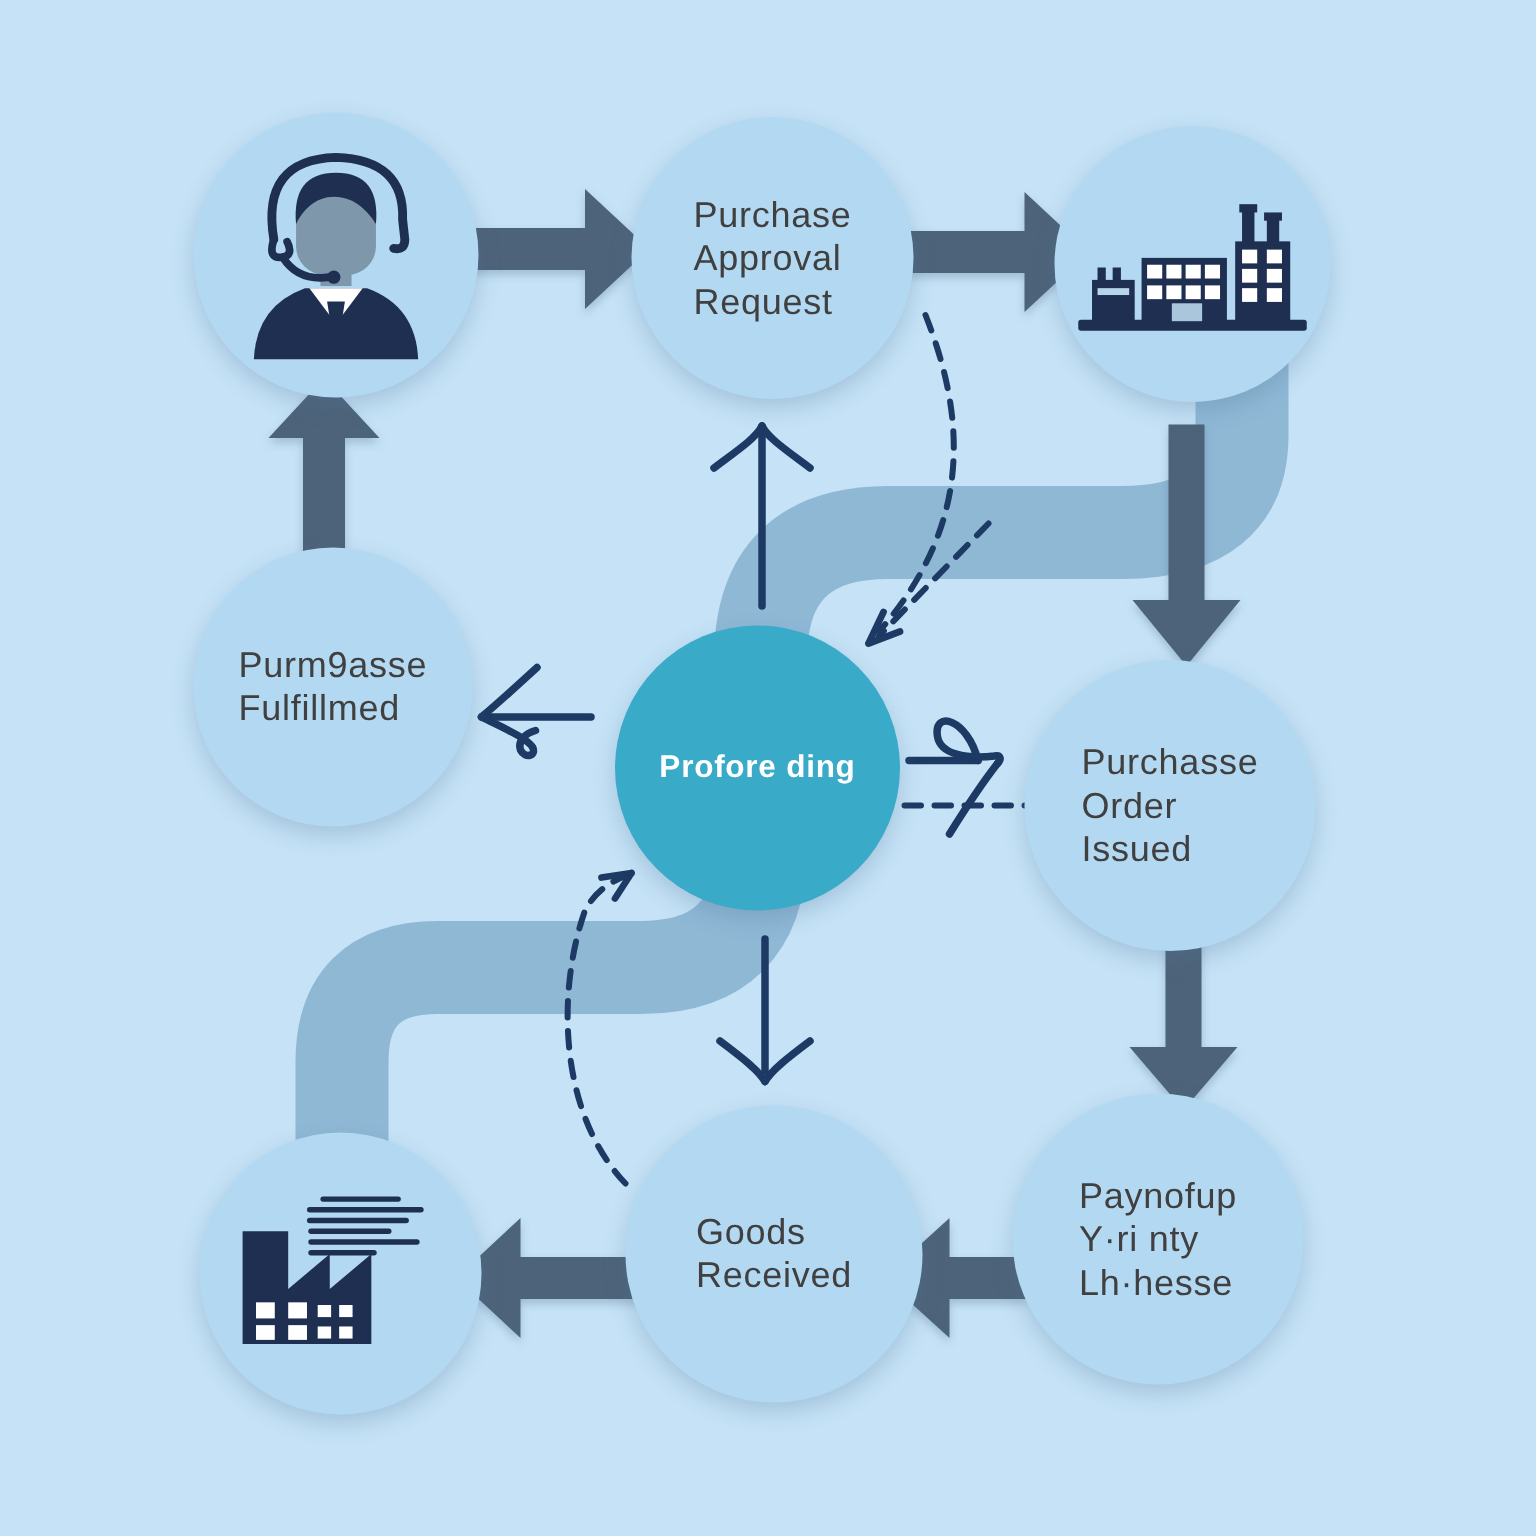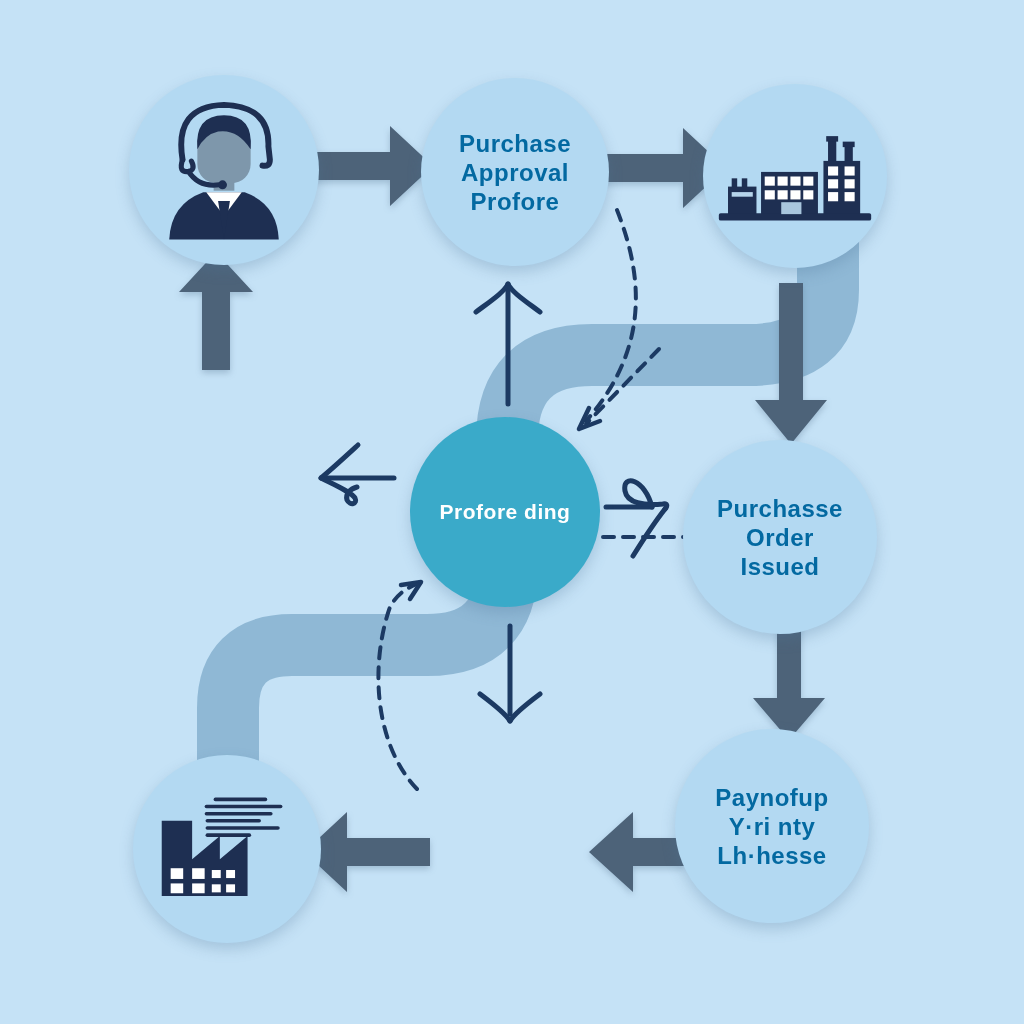--- a/index.html
+++ b/index.html
@@ -14,21 +14,21 @@
   .thick{fill:#4d6379;filter:drop-shadow(0 3px 3px rgba(70,100,130,.30));}
   .ink{stroke:#1c3a63;fill:none;stroke-linecap:round;stroke-linejoin:round;}
   .node{
     position:absolute;border-radius:50%;
     background:#b3d9f2;
     box-shadow:0 6px 14px rgba(80,120,155,.28);
     display:flex;align-items:center;justify-content:center;
   }
   .node.center{background:#3aaac9;}
   .label{
-    text-align:center;color:#0369a1;font-weight:bold;
+    text-align:left;color:#404040;font-weight:normal;
     font-size:24px;line-height:29px;letter-spacing:.5px;
   }
   .label span{display:block;}
   .center .label{color:#ffffff;text-align:left;font-size:21px;line-height:34px;font-weight:bold;letter-spacing:.5px;}
 </style>
 </head>
 <body>
 
 <div id="canvas">
 
@@ -93,21 +93,21 @@
       <path d="M13 97 Q14 73 36 65 L64 65 Q86 73 87 97 Z" fill="#1e2f52"></path>
       <polygon points="38,65 50,81 62,65" fill="#ffffff"></polygon>
       <polygon points="46,71 54,71 50,97" fill="#1e2f52"></polygon>
     </svg>
   </div>
 
   <div class="node" style="left:421px;top:78px;width:188px;height:188px;">
     <div class="label">
       <span>Purchase</span>
       <span>Approval</span>
-      <span>Profore</span>
+      <span>Request</span>
     </div>
   </div>
 
   <div class="node" style="left:703px;top:84px;width:184px;height:184px;">
     <svg viewBox="0 0 170 110" width="156" height="101">
       <g fill="#1e2f52">
         <rect x="16" y="57" width="6" height="11"></rect>
           <rect x="27" y="57" width="6" height="11"></rect>
         <rect x="12" y="66" width="31" height="30"></rect>
         <rect x="48" y="50" width="62" height="46"></rect>
@@ -132,20 +132,26 @@
         <rect x="121" y="58" width="11" height="10"></rect>
           <rect x="139" y="58" width="11" height="10"></rect>
         <rect x="121" y="72" width="11" height="10"></rect>
           <rect x="139" y="72" width="11" height="10"></rect>
       </g>
       <rect x="16" y="72" width="23" height="5" fill="#b6d4ea"></rect>
       <rect x="70" y="83" width="22" height="13" fill="#a9c6dd"></rect>
     </svg>
   </div>
 
+  <div class="node" style="left:129px;top:365px;width:186px;height:186px;">
+    <div class="label">
+      <span>Purm9asse</span>
+      <span>Fulfillmed</span>
+    </div>
+  </div>
 
   <div class="node center" style="left:410px;top:417px;width:190px;height:190px;">
     <div class="label">
       <span>Profore ding</span>
     </div>
   </div>
 
   <div class="node" style="left:675px;top:729px;width:194px;height:194px;">
     <div class="label">
       <span>Paynofup</span>
@@ -155,20 +161,26 @@
   </div>
 
   <div class="node" style="left:683px;top:440px;width:194px;height:194px;">
     <div class="label">
       <span>Purchasse</span>
       <span>Order</span>
       <span>Issued</span>
     </div>
   </div>
 
+  <div class="node" style="left:417px;top:737px;width:198px;height:198px;">
+    <div class="label">
+      <span>Goods</span>
+      <span>Received</span>
+    </div>
+  </div>
 
   <div class="node" style="left:133px;top:755px;width:188px;height:188px;">
     <svg viewBox="0 0 170 125" width="152" height="112">
       <g stroke="#1e2f52" stroke-width="4" stroke-linecap="round">
         <line x1="72" y1="7" x2="128" y2="7"></line>
         <line x1="62" y1="15" x2="145" y2="15"></line>
         <line x1="62" y1="23" x2="134" y2="23"></line>
         <line x1="63" y1="31" x2="121" y2="31"></line>
         <line x1="63" y1="39" x2="142" y2="39"></line>
         <line x1="63" y1="47" x2="110" y2="47"></line>

